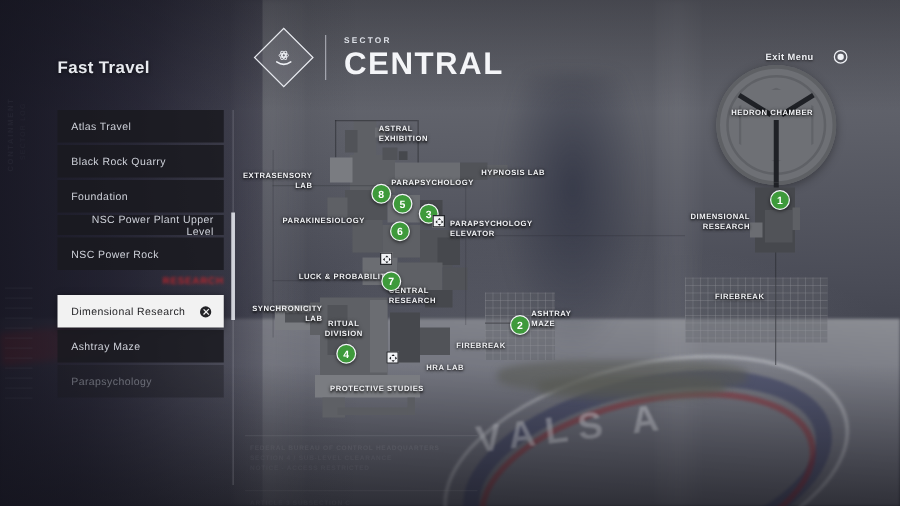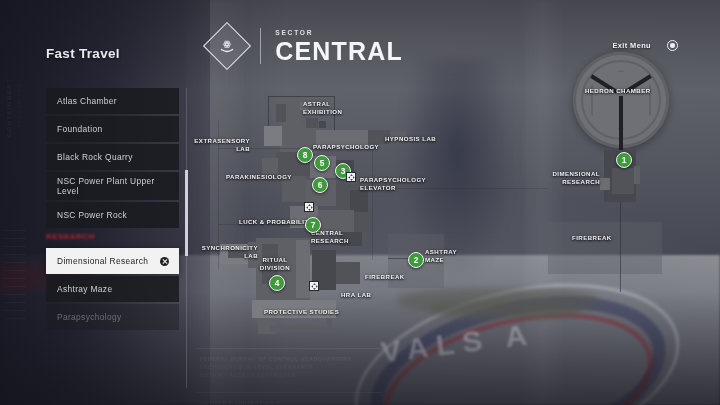--- a/index.html
+++ b/index.html
@@ -78,36 +78,36 @@
   }
   .bg-vert-text2 {
     position: absolute; left: 16px; top: 82px;
     writing-mode: vertical-rl; transform: rotate(180deg);
     color: rgba(170,175,195,.16); font-size: 5.5px; letter-spacing: 1px;
   }
   .bg-tick-col { position: absolute; left: 4px; top: 230px; width: 22px; }
   .bg-tick-col i { display: block; height: 1px; margin-bottom: 7px; background: rgba(180,184,205,.16); }
 
   
-  #sidebar { position: absolute; left: 0; top: 0; width: 200px; height: 405px; }
+  #sidebar { position: absolute; left: 0; top: 0; width: 200px; height: 405px; text-align: right; }
   .sb-title {
     position: absolute; left: 46px; top: 46px;
     color: #e8eaef; font-size: 13.5px; font-weight: bold; letter-spacing: .3px;
     text-shadow: 0 1px 3px rgba(0,0,0,.6);
   }
   .sb-list { position: absolute; left: 46px; top: 88px; width: 133px; }
   .sb-item {
     position: relative;
     height: 26px; margin-bottom: 2px;
     background: rgba(26,26,31,.86);
     display: flex; align-items: center;
     padding: 0 8px 0 11px;
     color: #cfd2da; font-size: 8.4px; letter-spacing: .35px;
   }
-  .sb-item.tall { height: 28px; }
+  .sb-item.tall { height: 16px; }
   .sb-item.tall span { line-height: 10.5px; }
   .sb-item.selected {
     background: #f2f2f2; color: #1d1d20; font-weight: normal;
     justify-content: space-between;
     box-shadow: 0 1px 6px rgba(0,0,0,.45);
   }
   .sb-item.faded { background: rgba(26,26,31,.40); color: rgba(200,204,214,.42); }
   .sb-close {
     width: 9px; height: 9px; border-radius: 50%;
     background: #232327; position: relative; flex: 0 0 auto; margin-right: 2px;
@@ -402,27 +402,27 @@
   <span class="exit-ring">
       <i></i>
     </span>
 </div>
 
 <div id="sidebar">
   <div class="sb-title">Fast Travel</div>
 
   <div class="sb-list">
     <div class="sb-item">
-      <span>Atlas Chamber</span>
+      <span>Atlas Travel</span>
+    </div>
+    <div class="sb-item">
+      <span>Black Rock Quarry</span>
     </div>
     <div class="sb-item">
       <span>Foundation</span>
-    </div>
-    <div class="sb-item">
-      <span>Black Rock Quarry</span>
     </div>
     <div class="sb-item tall">
       <span>NSC Power Plant Upper Level</span>
     </div>
     <div class="sb-item">
       <span>NSC Power Rock</span>
     </div>
 
     <div class="sb-sector-label">RESEARCH</div>
 

